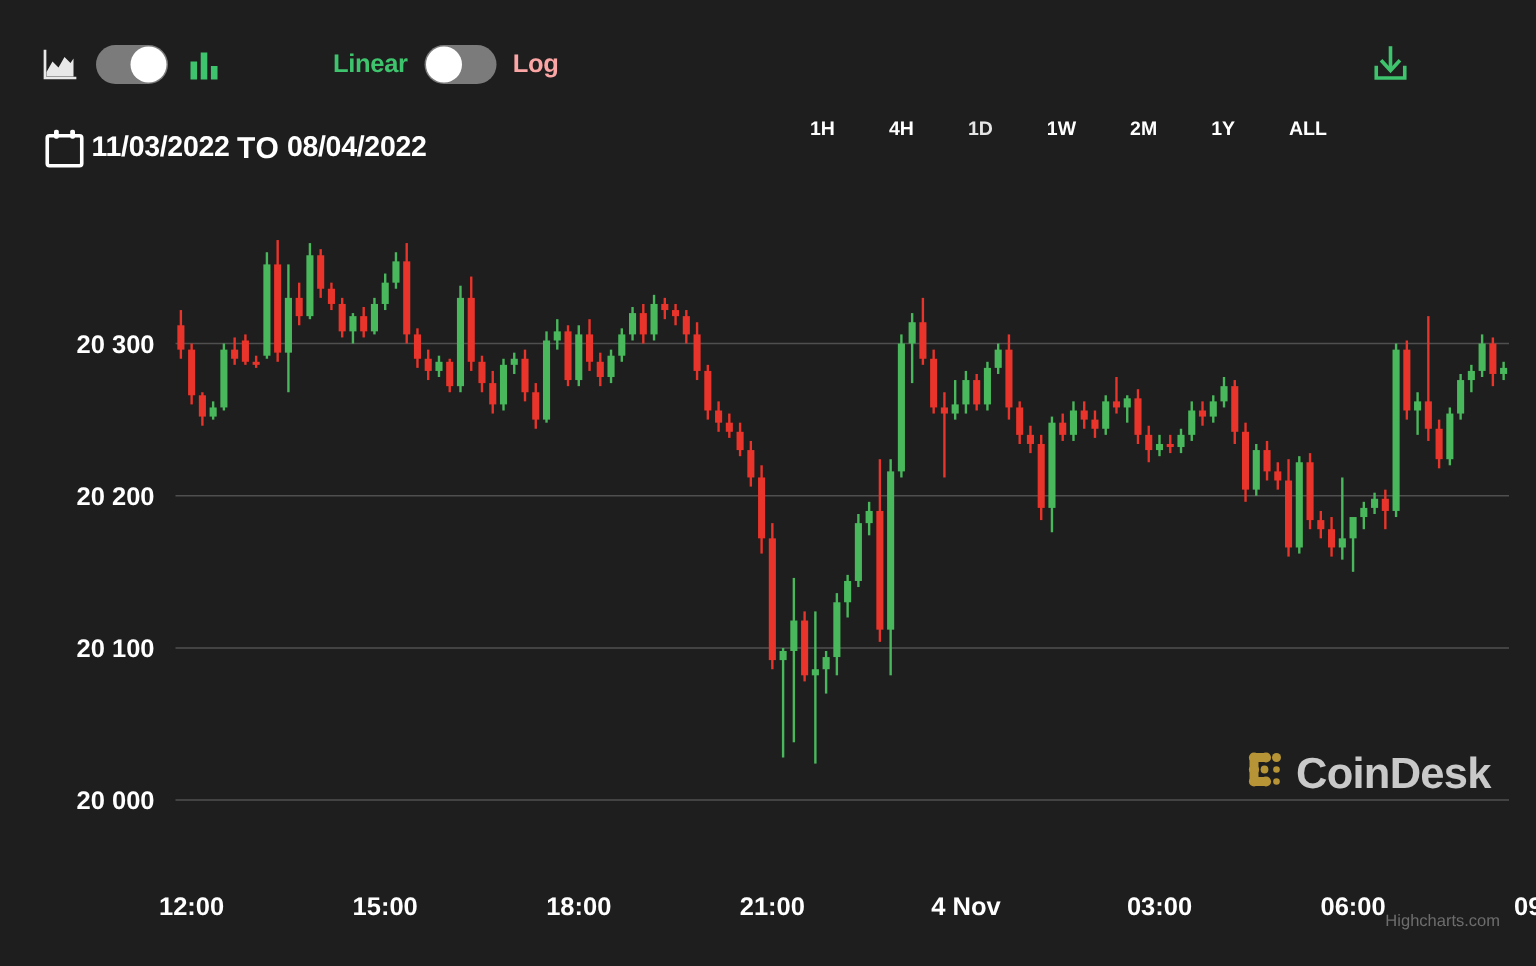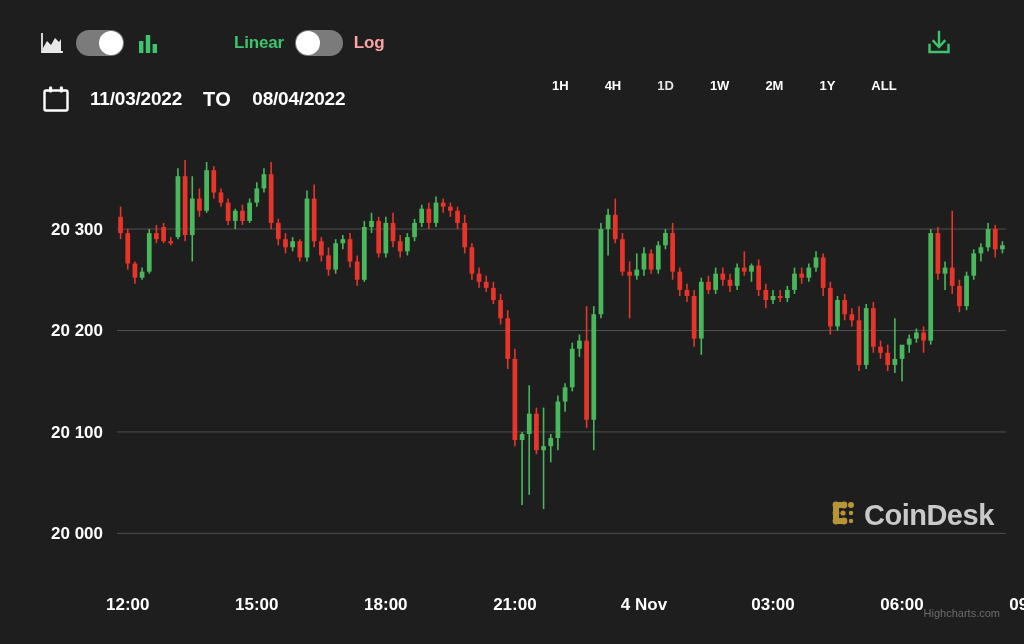--- a/index.html
+++ b/index.html
@@ -11,21 +11,21 @@
   }
   #app {
     position: relative;
     width: 1024px; height: 644px;
     background: #1e1e1e;
   }
 
   
   .toolbar {
     position: absolute;
-    top: 0; left: 12px;
+    top: 0; left: 0;
     width: 964px; height: 76px;
   }
   .tb-left {
     position: absolute; left: 28px; top: 30px;
     display: flex; align-items: center; gap: 12px;
   }
   .icon-area, .icon-bars { width: 24px; height: 22px; display: block; }
 
   .switch {
     position: relative;
@@ -78,22 +78,22 @@
   .download-btn {
     position: absolute; right: 22px; top: 28px;
     width: 30px; height: 30px;
     background: none; border: none; cursor: pointer;
     padding: 0;
   }
 
   
   .daterow {
     position: absolute;
-    top: 84px; left: 41px;
-    display: flex; align-items: center; gap: 19px;
+    top: 84px; left: 28px;
+    display: flex; align-items: center; gap: 3px;
   }
   .cal-icon { width: 30px; height: 30px; display: block; }
   .date-text {
     font-size: 19px; font-weight: bold; color: #ffffff;
     letter-spacing: -0.2px;
   }
   .to-text {
     font-size: 20px; font-weight: bold; color: #ffffff;
     letter-spacing: 0.4px;
     margin: 0 2px;

